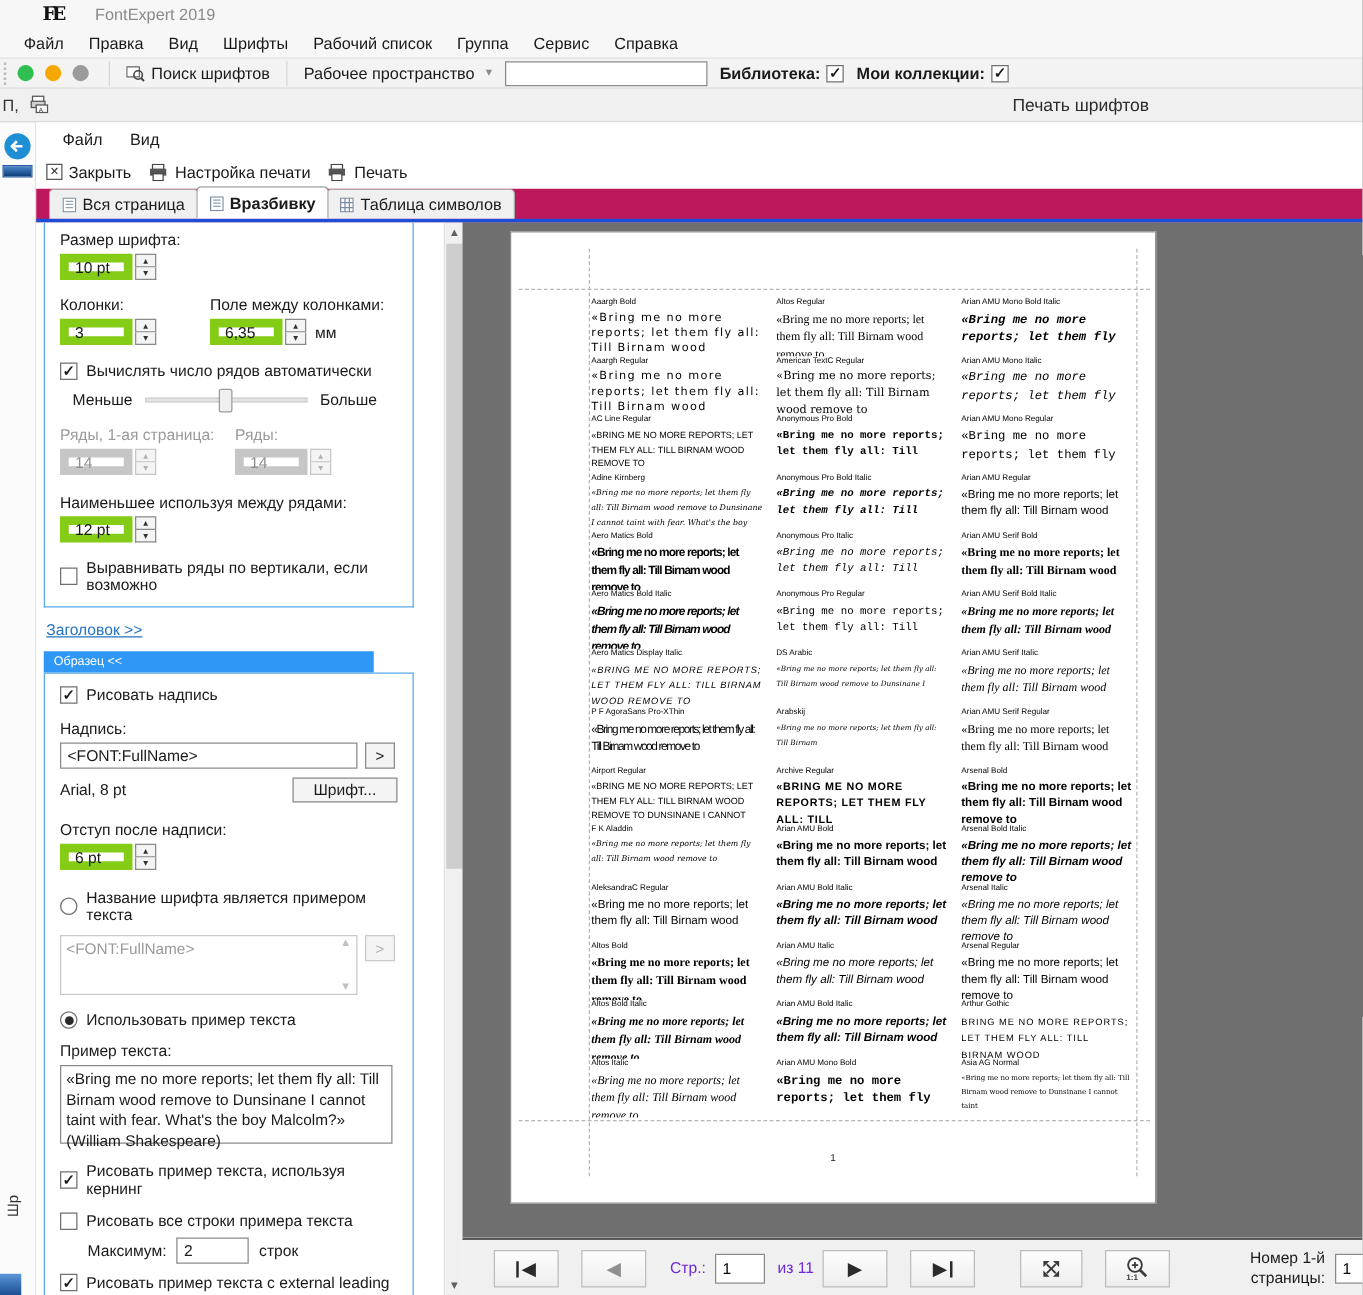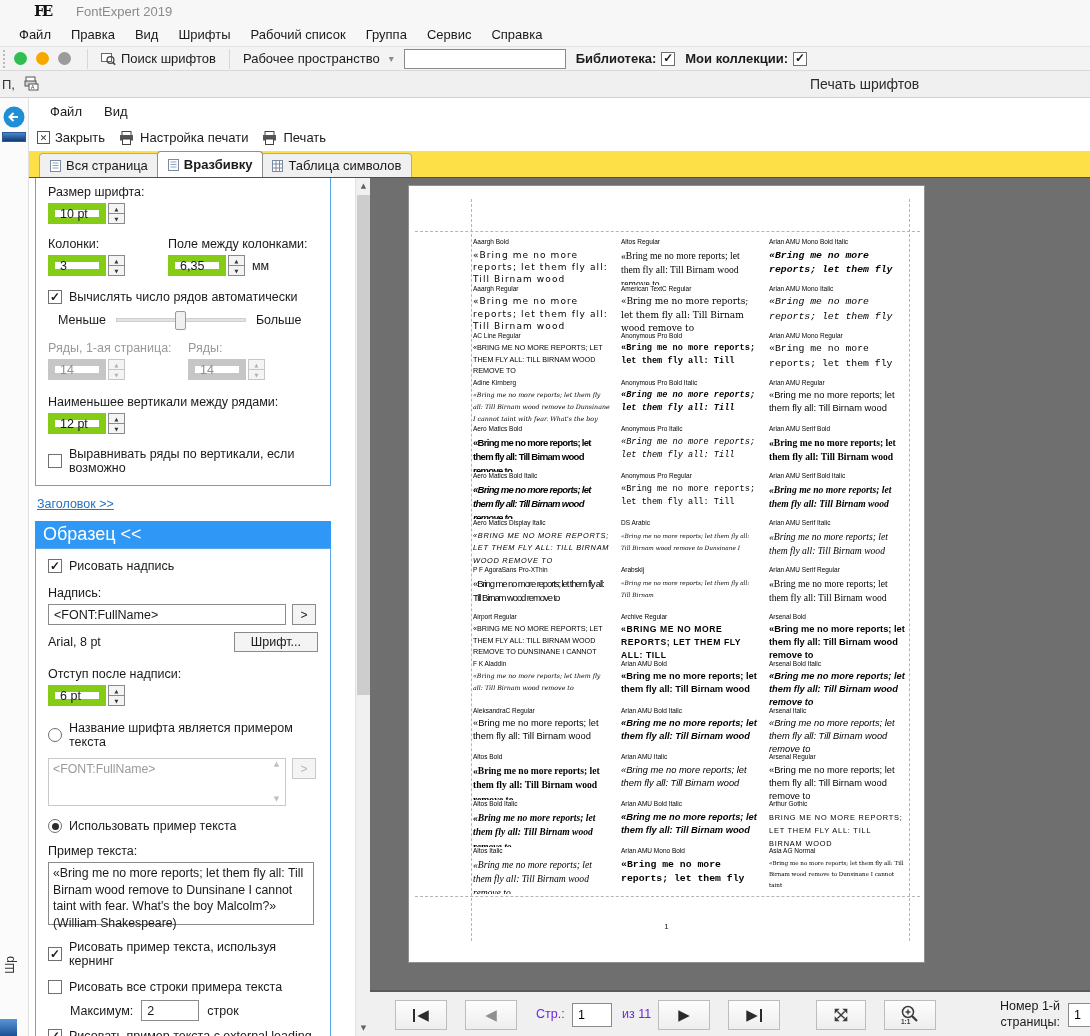--- a/index.html
+++ b/index.html
@@ -36,21 +36,21 @@
   #mini-bar{position:absolute;left:2px;top:34px;width:24px;height:10px;background:linear-gradient(#4d86c8,#0b3e78);border:1px solid #2a5c9c;}
   #vert-frag{position:absolute;left:3px;top:858px;writing-mode:vertical-rl;transform:rotate(180deg);font-size:12px;color:#333;}
   #corner-blue{position:absolute;left:0;bottom:0;width:17px;height:17px;background:linear-gradient(#5a96d8,#1c4f94);}
 
   
   #printwin{position:absolute;left:29px;top:98px;right:0;bottom:0;background:#fff;}
   #print-menubar{height:26px;background:#fff;display:flex;align-items:center;padding-left:12px;gap:4px;}
   #print-toolbar{height:27px;display:flex;align-items:center;padding-left:8px;gap:14px;background:#fff;}
   .ptool{display:flex;align-items:center;gap:5px;}
   .closebox{width:13px;height:13px;border:1px solid #555;display:flex;align-items:center;justify-content:center;font-size:9px;color:#333;font-family:"DejaVu Sans",sans-serif;}
-  #tabbar{height:27px;background:#fde047;display:flex;align-items:flex-end;padding-left:10px;border-bottom:1px solid #1d4ed8;position:relative;}
+  #tabbar{height:27px;background:#be185d;display:flex;align-items:flex-end;padding-left:10px;border-bottom:3px solid #1d4ed8;position:relative;}
   .tab{display:flex;align-items:center;gap:5px;height:24px;padding:0 10px;border:1px solid #aaa;border-bottom:none;border-radius:4px 4px 0 0;background:#f0f0f0;margin-right:-2px;font-size:13px;position:relative;}
   .tab.active{background:#fff;font-weight:bold;height:26px;z-index:2;border-color:#8f8f8f;}
 
   #content{position:absolute;left:0;top:80px;right:0;bottom:0;}
 
   
   #settings{position:absolute;left:0;top:0;width:326px;bottom:0;background:#fff;overflow:hidden;font-size:12.5px;}
   .grp{width:296px;margin-left:6px;border:1px solid #5aa7e6;padding:7px 12px 8px 12px;}
   #grp1{border-top:none;}
   .lab{margin-bottom:4px;display:block;}
@@ -64,21 +64,21 @@
   .spin.dis .arrows span{border-color:#c6c6c6;color:#b0b0b0;}
   .row{display:flex;align-items:center;}
   .chk-row{display:flex;align-items:center;gap:7px;margin-bottom:9px;}
   .rad{width:14px;height:14px;border:1px solid #707070;border-radius:50%;background:#fff;flex:none;}
   .rad.checked{display:flex;align-items:center;justify-content:center;}
   .rad.checked::after{content:"";width:7px;height:7px;border-radius:50%;background:#2b2b2b;}
   .slider-row{display:flex;align-items:center;margin:2px 0 14px 10px;gap:10px;}
   .track{width:130px;height:4px;background:#e3e3e3;border:1px solid #cfcfcf;position:relative;}
   .thumb{position:absolute;left:58px;top:-8px;width:11px;height:19px;background:#f0f0f0;border:1px solid #9a9a9a;border-radius:2px;}
   .link{color:#2573c1;text-decoration:underline;display:inline-block;margin:11px 0 10px 8px;}
-  #sample-hdr{width:296px;margin-left:6px;background:#2f97f5;color:#fff;padding:3px 8px;font-size:18px;}
+  #sample-hdr{width:264px;margin-left:6px;background:#2f97f5;color:#fff;padding:3px 8px;font-size:10px;}
   .txt{border:1px solid #8a8a8a;background:#fff;height:21px;display:flex;align-items:center;padding-left:5px;font-size:12.5px;}
   .gt-btn{width:24px;height:21px;border:1px solid #8a8a8a;background:#f4f4f4;display:flex;align-items:center;justify-content:center;margin-left:6px;font-size:12px;}
   .gt-btn.dis{border-color:#c9c9c9;color:#b5b5b5;}
   .btn{border:1px solid #8a8a8a;background:#f4f4f4;padding:2px 16px;font-size:12.5px;}
   .ta{border:1px solid #8a8a8a;background:#fff;font-size:12.3px;line-height:1.35;padding:2px 4px;}
   .ta.dis{border-color:#c9c9c9;color:#9a9a9a;position:relative;}
   .mini-scroll{position:absolute;right:1px;top:1px;bottom:1px;width:15px;display:flex;flex-direction:column;justify-content:space-between;align-items:center;color:#c0c0c0;font-size:7px;font-family:"DejaVu Sans",sans-serif;}
 
   
   #sb{position:absolute;left:326px;top:0;width:15px;bottom:0;background:#f0f0f0;border-left:1px solid #e2e2e2;}
@@ -325,21 +325,21 @@
               </span>
           </div>
           <div class="spin dis">
             <span class="val">14</span>
             <span class="arrows">
                 <span>▲</span>
                 <span>▼</span>
               </span>
           </div>
         </div>
-        <span class="lab">Наименьшее вертикали между рядами:</span>
+        <span class="lab">Наименьшее используя между рядами:</span>
         <div class="spin" style="margin-bottom:13px;">
           <span class="val">12 pt</span>
           <span class="arrows">
               <span>▲</span>
               <span>▼</span>
             </span>
         </div>
         <div class="chk-row" style="margin-bottom:2px;">
           <span class="cb"></span>
           <span>Выравнивать ряды по вертикали, если возможно</span>

